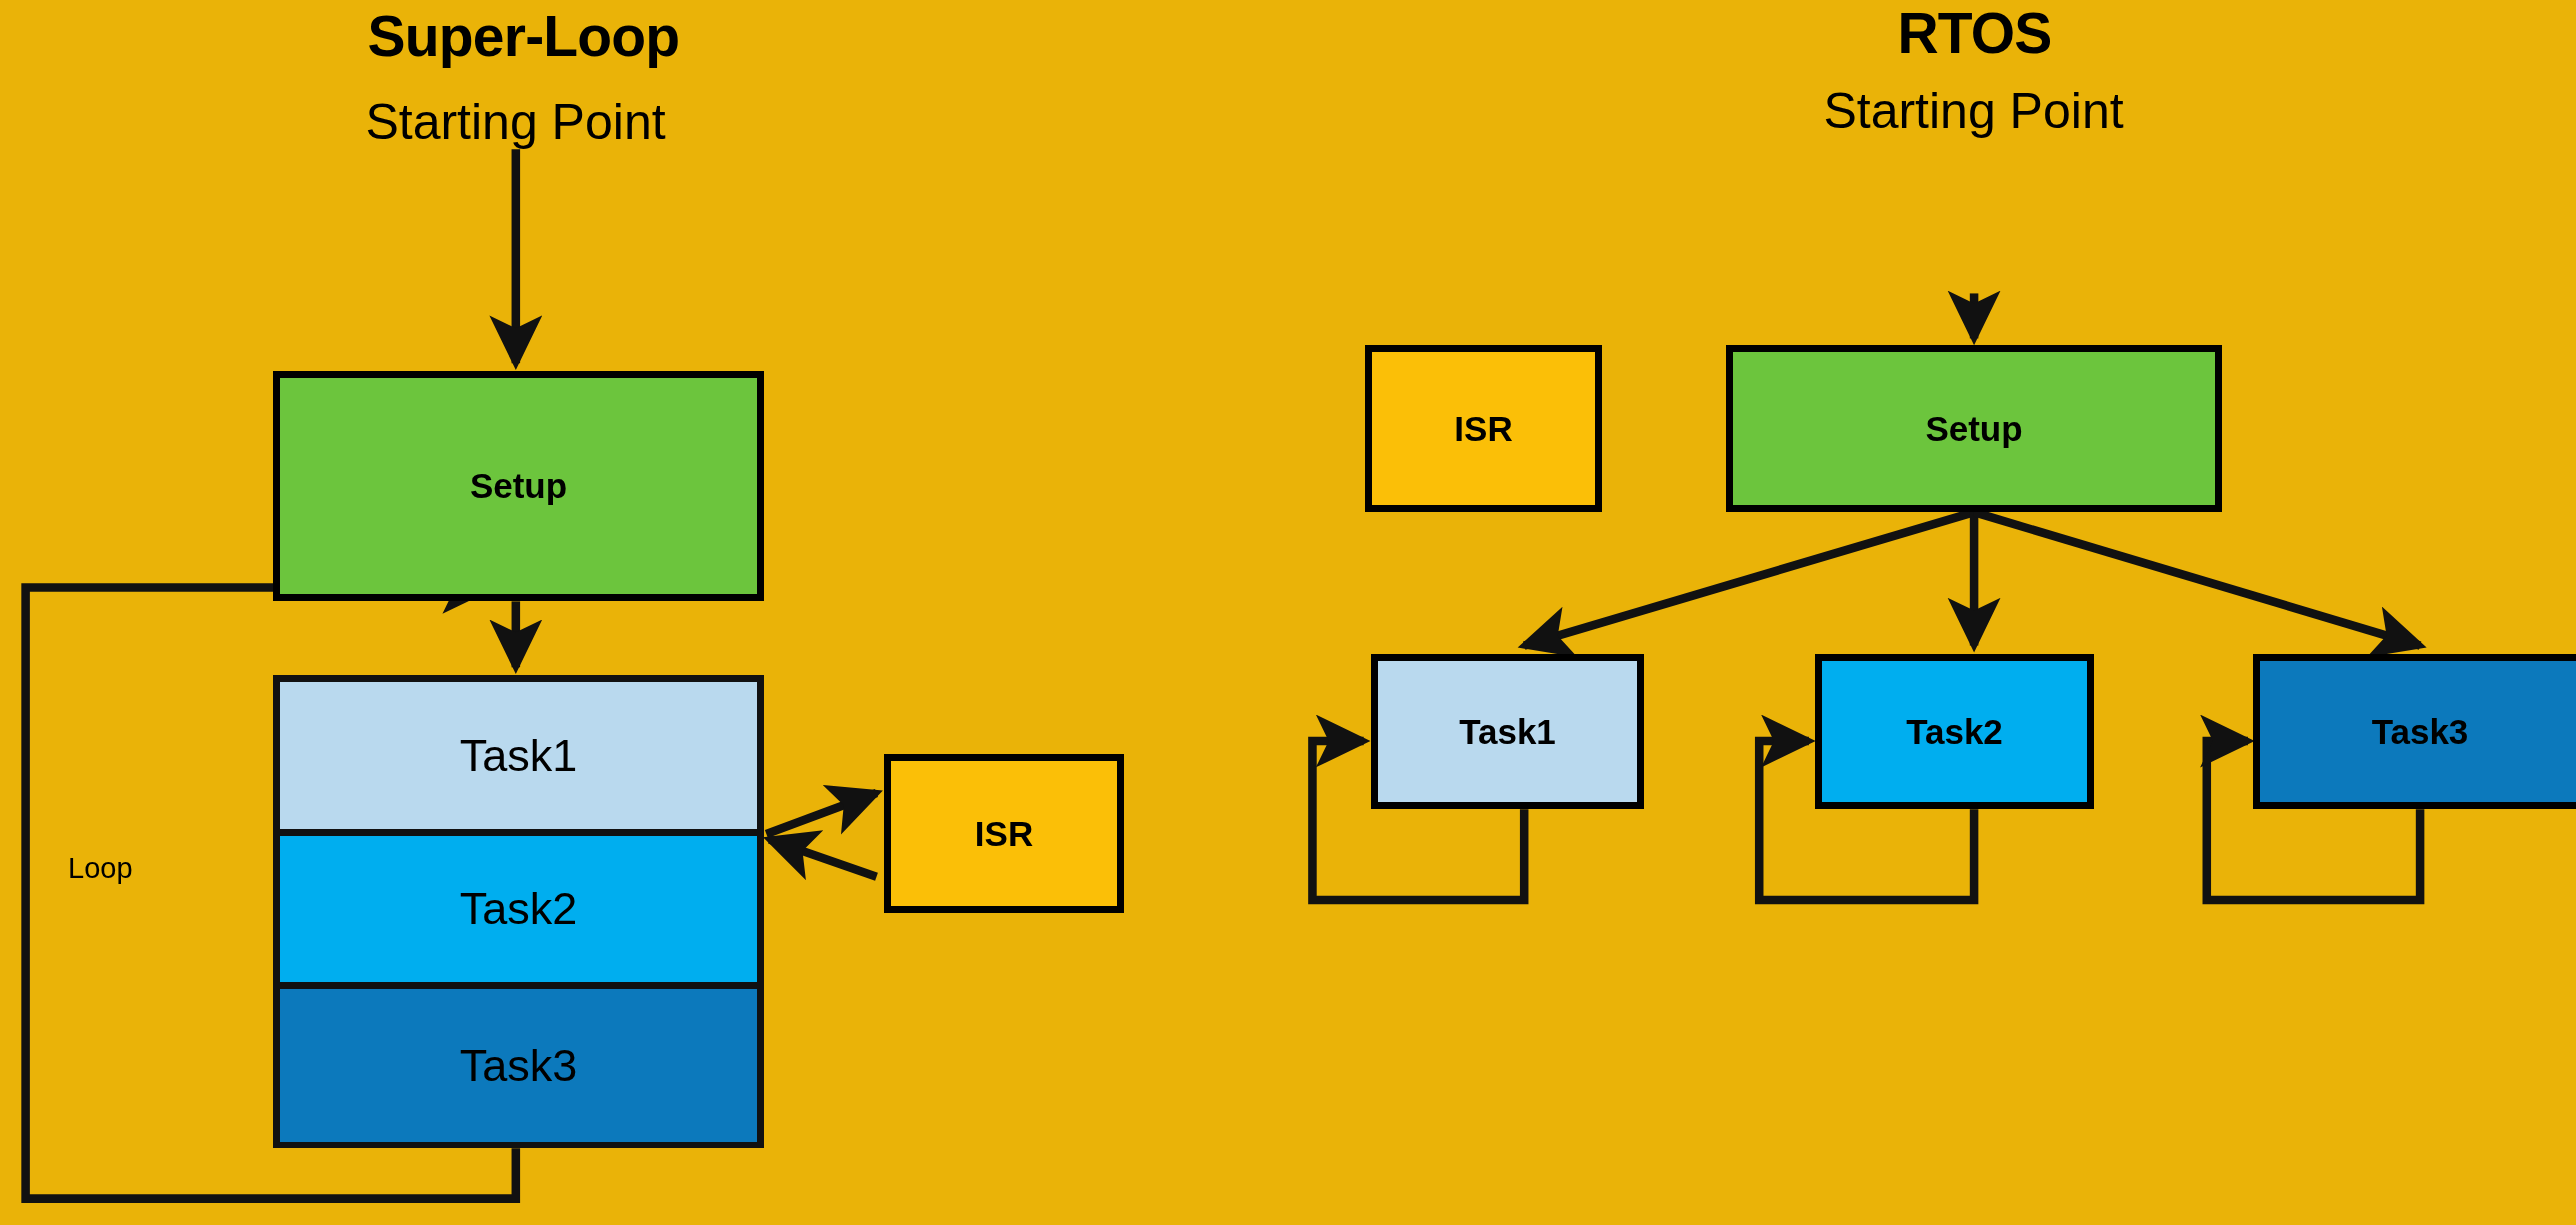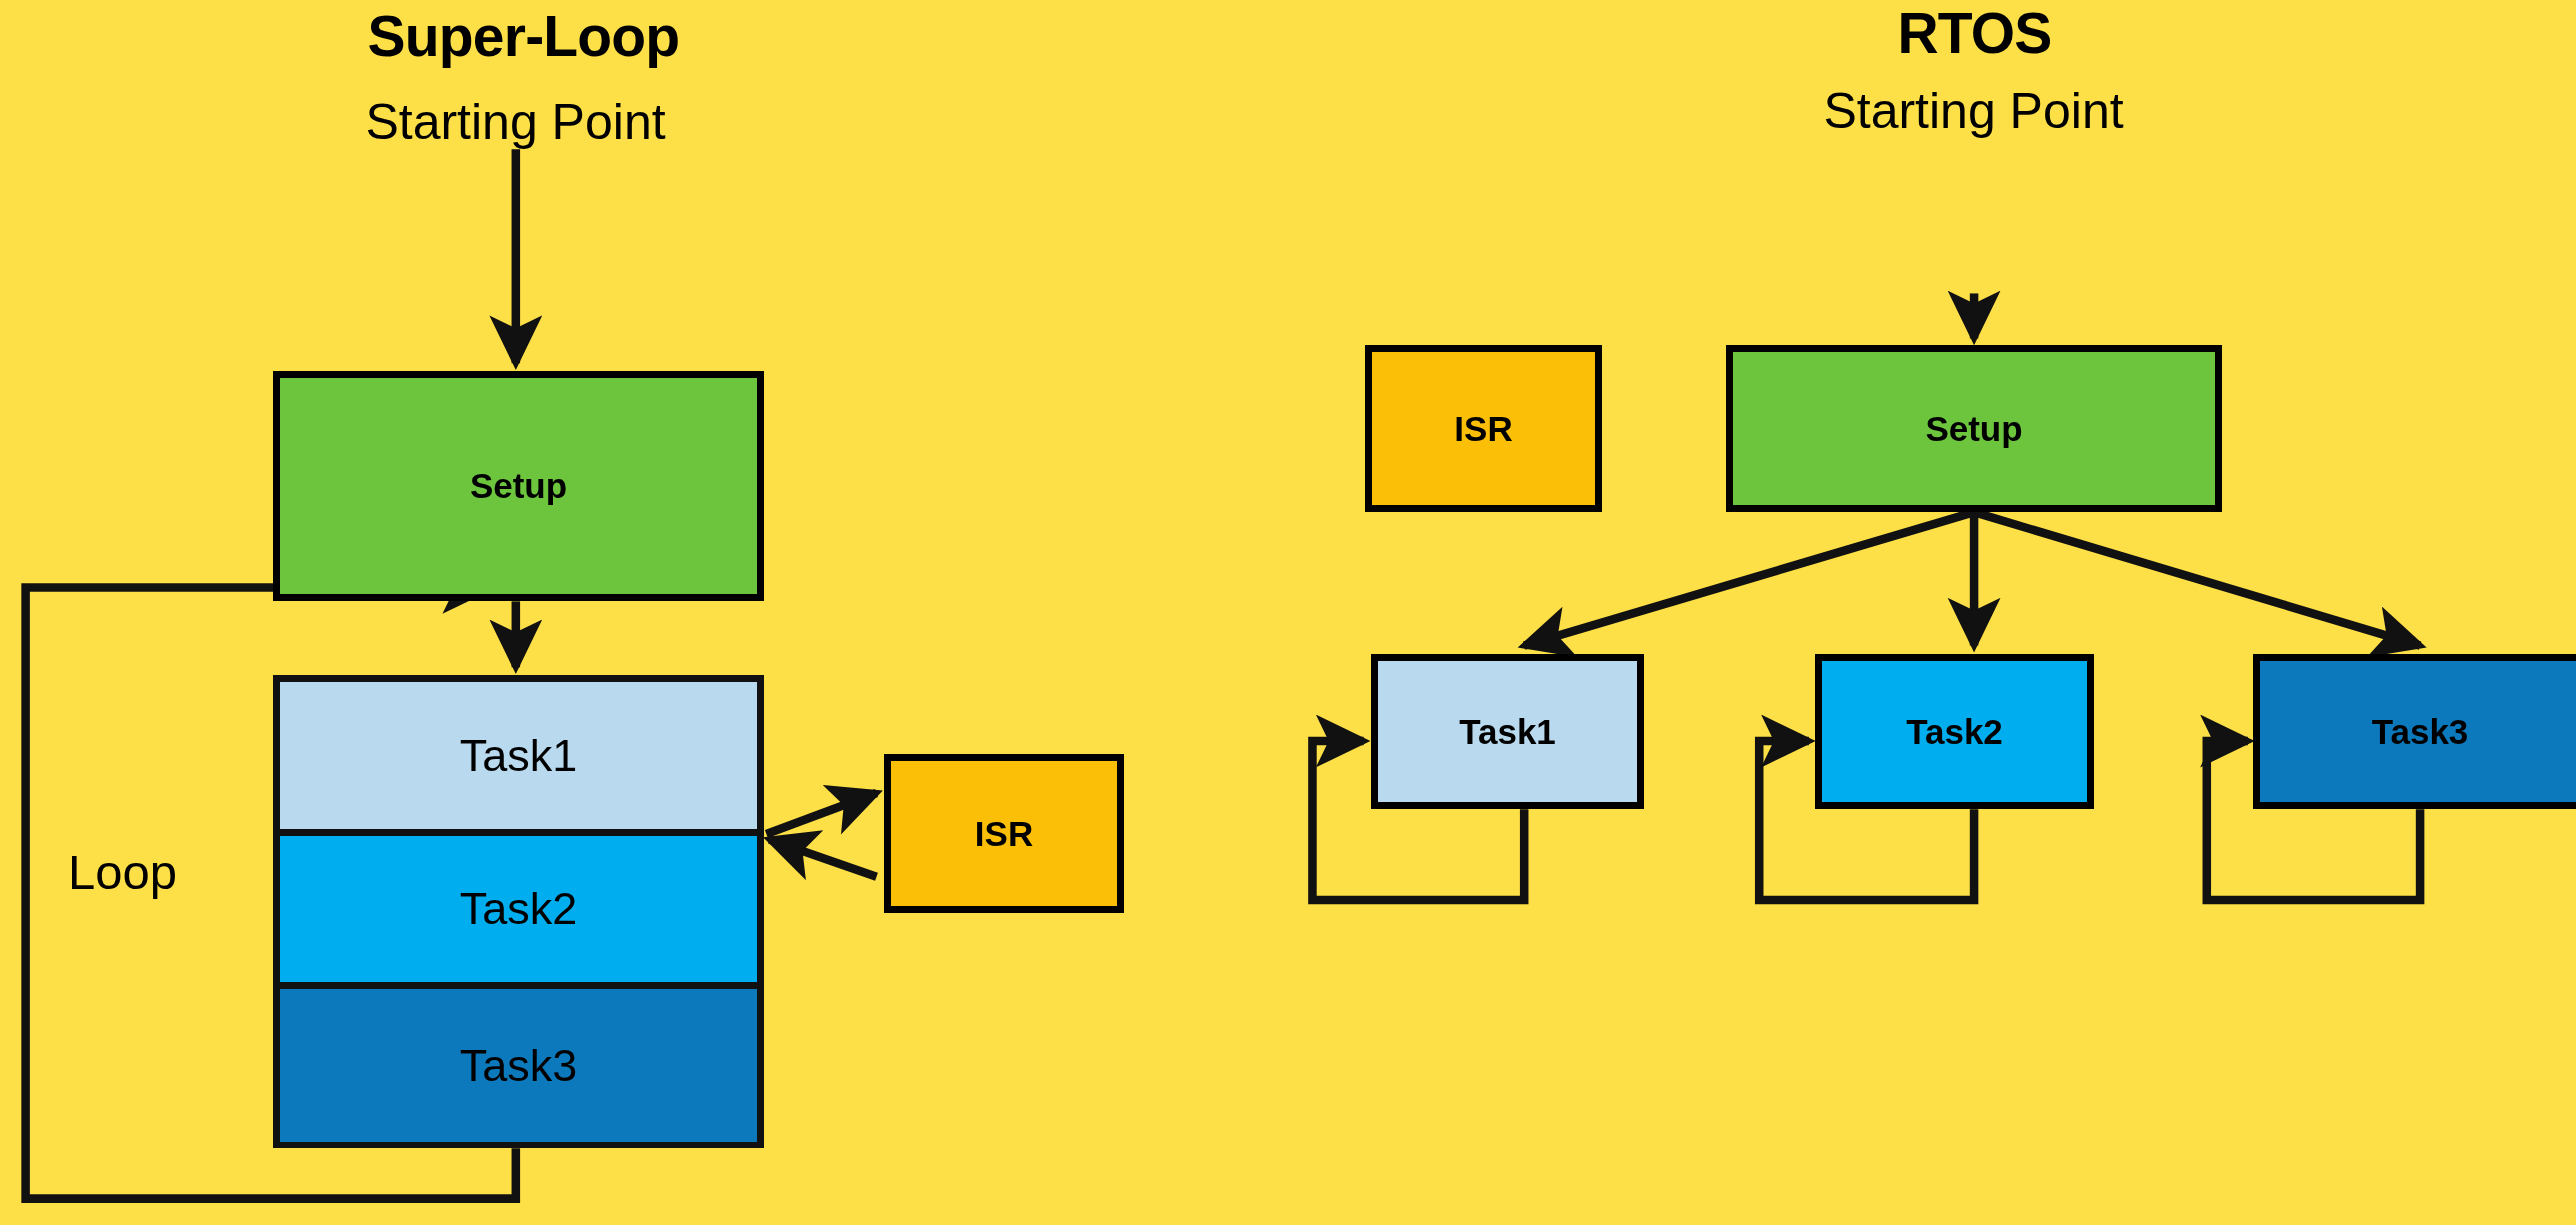--- a/index.html
+++ b/index.html
@@ -1,23 +1,23 @@
 <!DOCTYPE html>
 <html style="font-size:12.4px"><head>
 <meta charset="utf-8">
 <style>
   html,body{margin:0;padding:0;background:#fff;}
   body{font-family:"Liberation Sans", sans-serif;}
-  #stage{position:relative;width:2576px;height:1226px;background:#fde047;overflow:hidden;}
+  #stage{position:relative;width:2576px;height:1226px;background:#eab308;overflow:hidden;}
   svg.edges{position:absolute;left:0;top:0;width:2576px;height:1226px;pointer-events:none;}
 
   .title{position:absolute;font-weight:bold;font-size:57px;color:#000;letter-spacing:-0.8px;
          text-align:center;white-space:nowrap;}
   .caption{position:absolute;font-size:50px;color:#000;white-space:nowrap;text-align:center;}
-  .loop-label{position:absolute;font-size:49px;color:#000;white-space:nowrap;}
+  .loop-label{position:absolute;font-size:29px;color:#000;white-space:nowrap;margin-top:8px;}
 
   .box{position:absolute;box-sizing:border-box;border:7px solid #000000;
        display:flex;align-items:center;justify-content:center;
        font-size:35px;color:#000;white-space:nowrap;font-weight:bold;}
   .stack{position:absolute;box-sizing:border-box;border:7px solid #111111;}
   .stack-row{box-sizing:border-box;display:flex;align-items:center;justify-content:center;
              font-size:45px;color:#000;white-space:nowrap;}
   .stack-row.div{border-bottom:7px solid #111111;}
 </style>
 </head>

